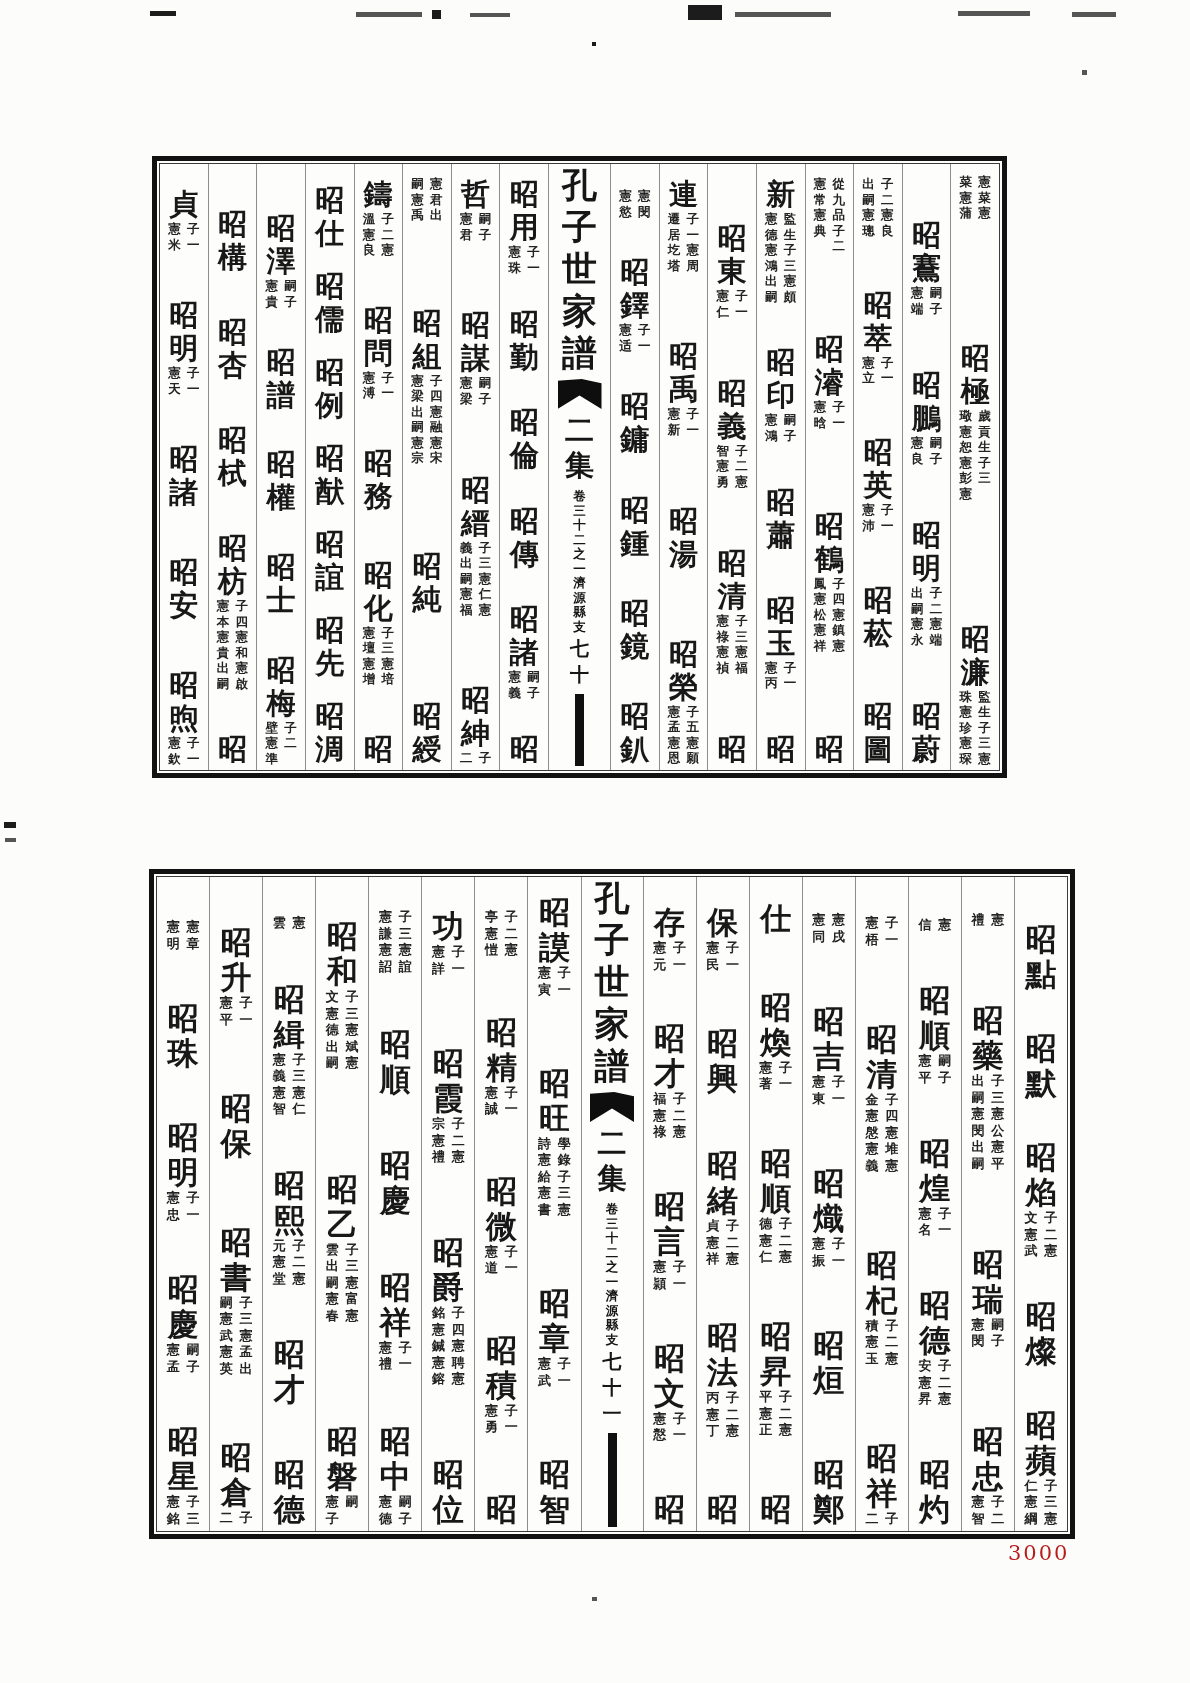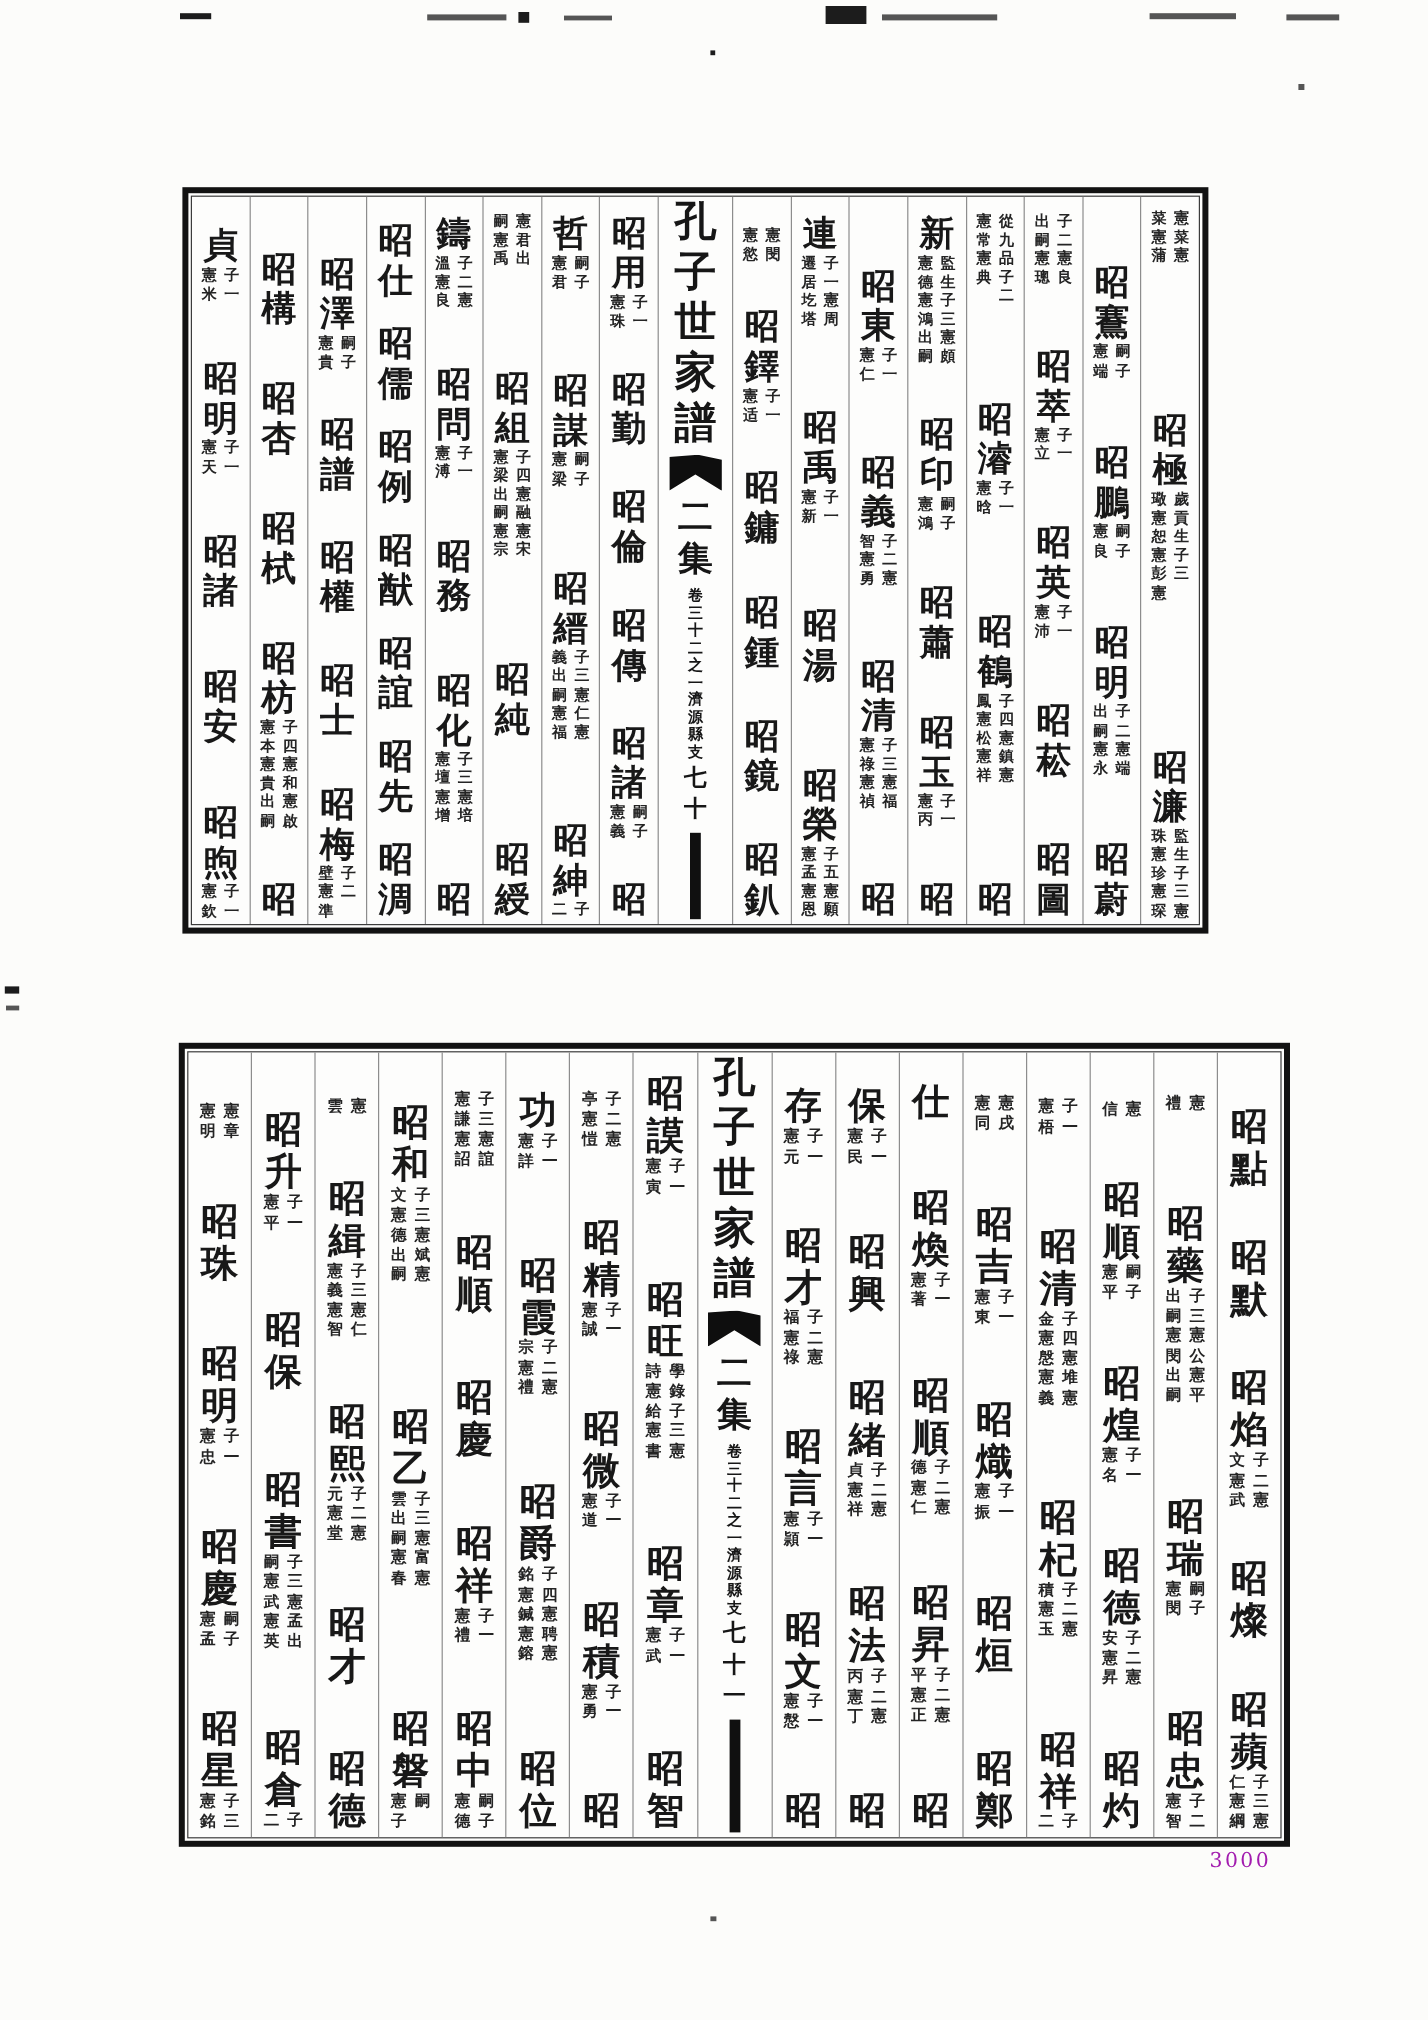--- a/index.html
+++ b/index.html
@@ -31,21 +31,21 @@
   
   .col.titlecol{flex:0 0 62px;justify-content:flex-start;}
   .t-char{font-size:35px;line-height:42px;font-weight:700;}
   .fishtail{width:44px;height:30px;background:#0e0e0e;margin:5px 0 4px 0;
     clip-path:polygon(0 6%,55% 0,100% 14%,100% 100%,50% 55%,0 100%);}
   .c-char{font-size:29px;line-height:35px;font-weight:700;}
   .v-char,.b-char{font-size:12.5px;line-height:14.5px;font-weight:600;}
   .v-wrap{margin-top:6px;display:flex;flex-direction:column;align-items:center;}
   .p-char{font-size:19px;line-height:24px;font-weight:700;margin-top:2px;}
   .rule{width:9px;background:#101010;flex:1 1 auto;min-height:48px;margin-top:8px;}
-  .pagenum{position:absolute;left:1008px;top:1541px;font-size:17px;letter-spacing:2px;color:#a21caf;}
+  .pagenum{position:absolute;left:1008px;top:1541px;font-size:21px;letter-spacing:2px;color:#b91c1c;}
   .noise{position:absolute;background:#1c1c1c;}
   .noise.soft{background:#555;}
 </style>
 </head>
 <body>
 
 <div style="position:absolute;inset:0;">
 
   <div class="noise" style="left:150px;top:11px;width:26px;height:5px;"></div>
   <div class="noise soft" style="left:356px;top:12px;width:66px;height:5px;"></div>

